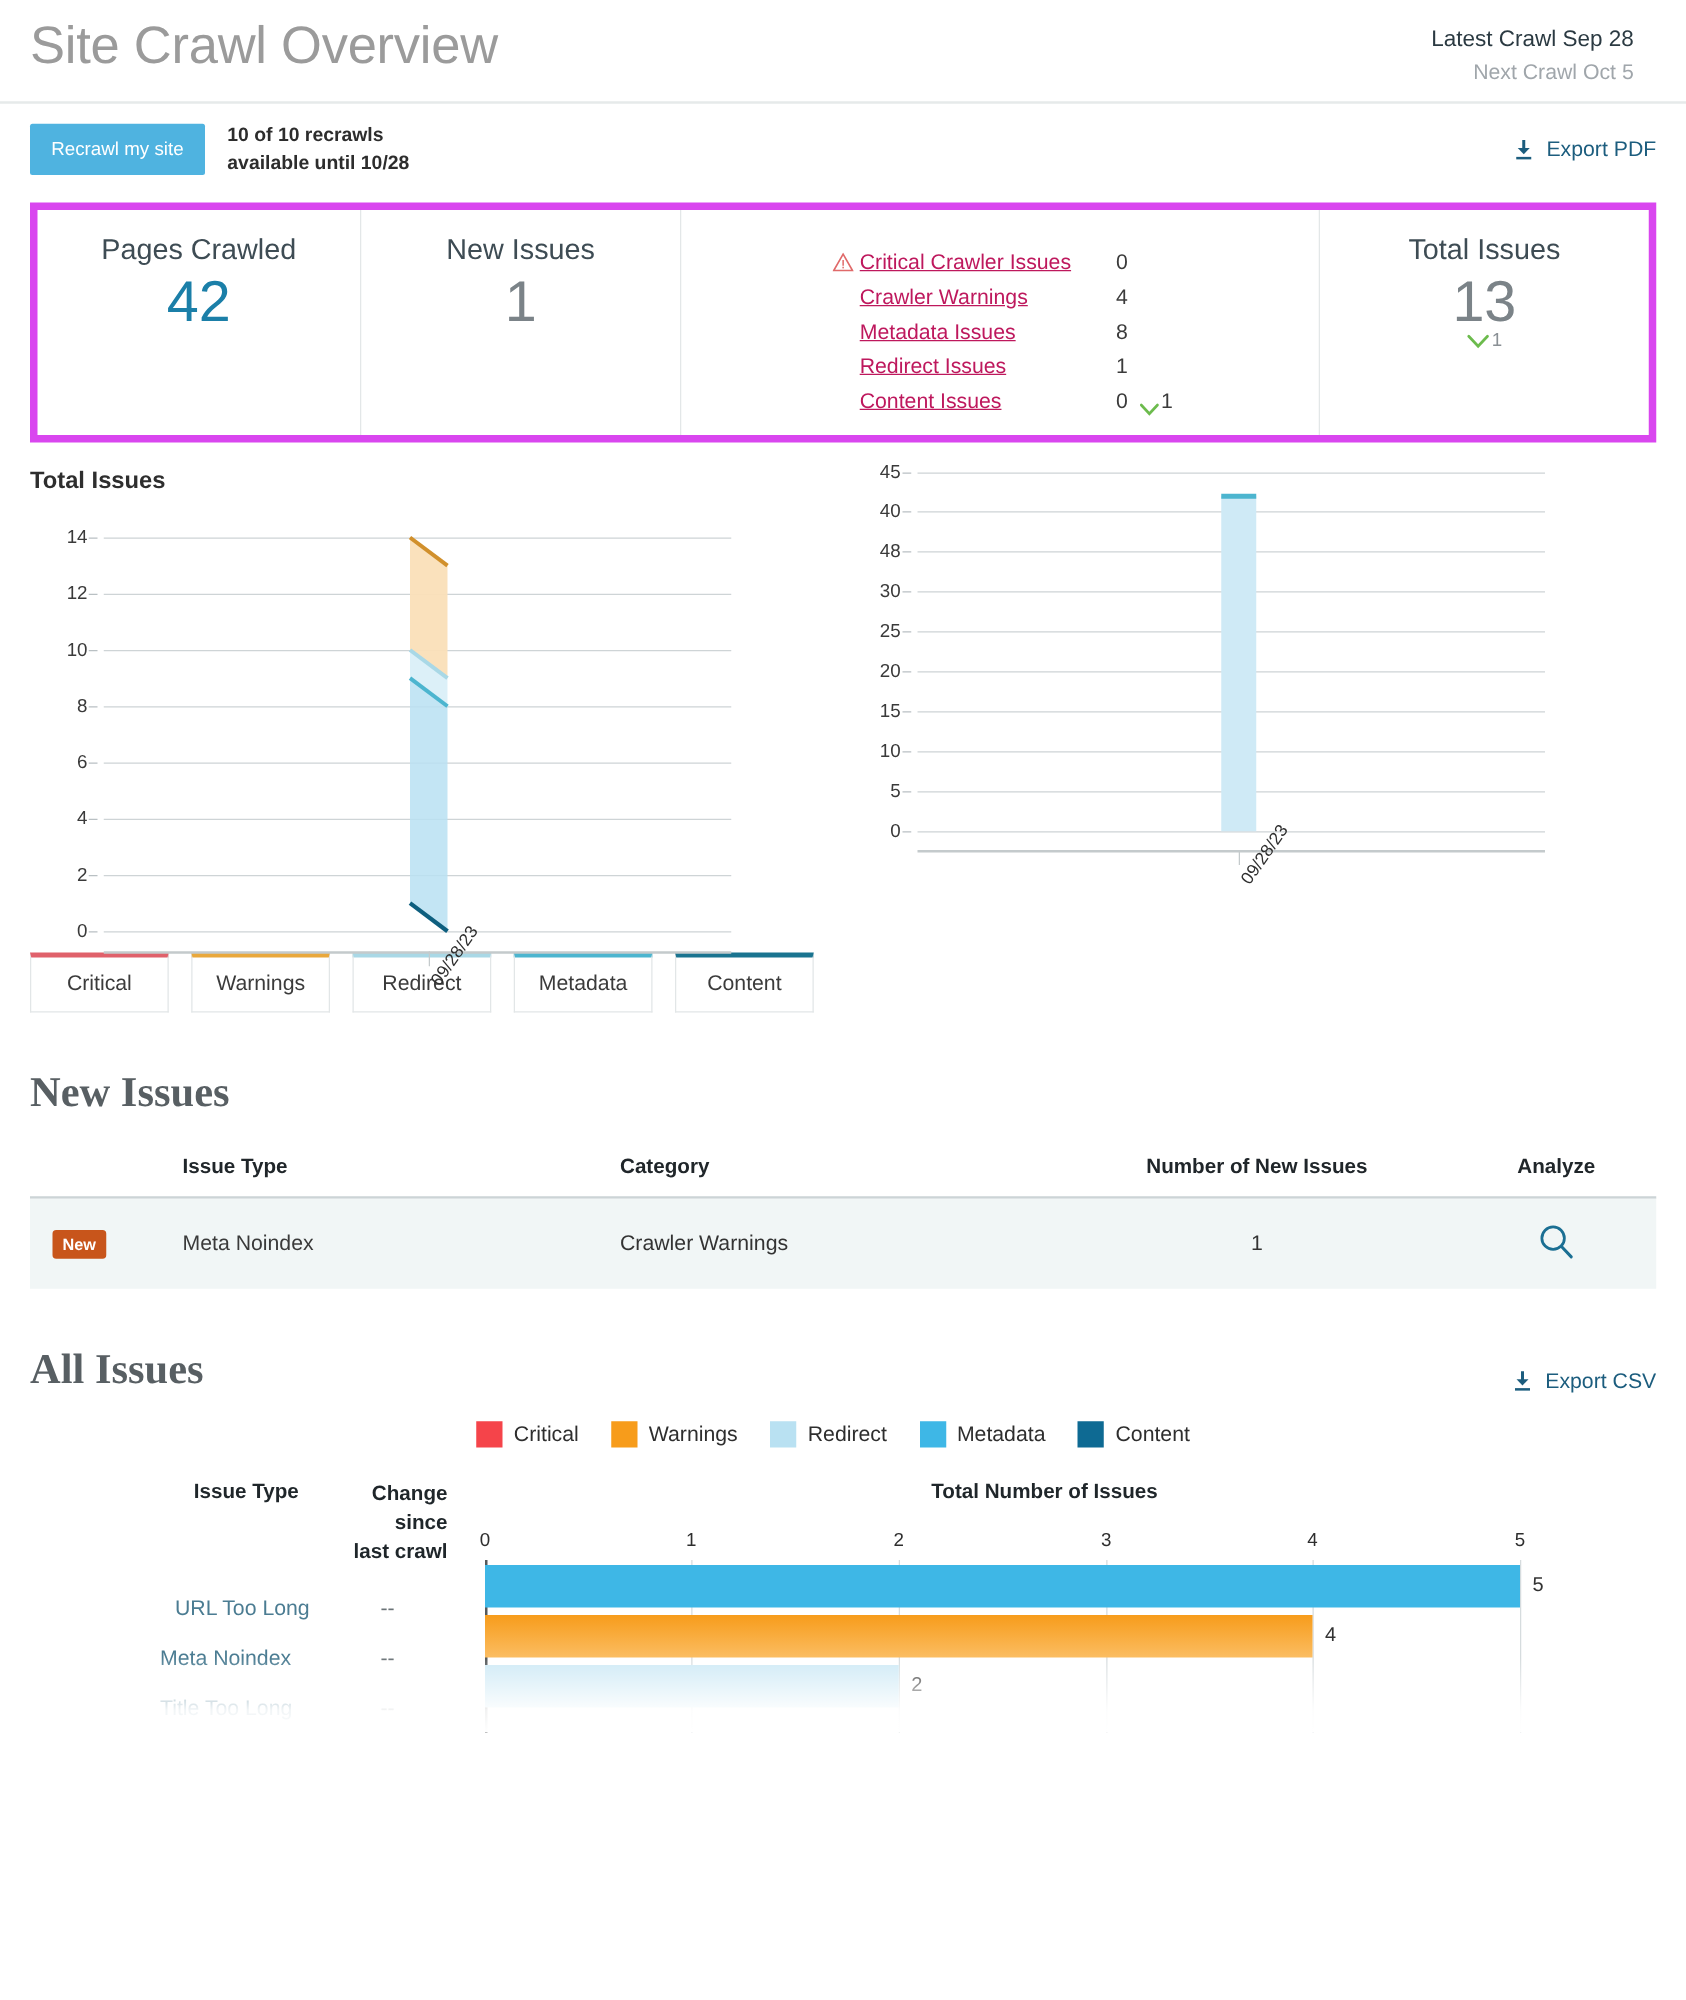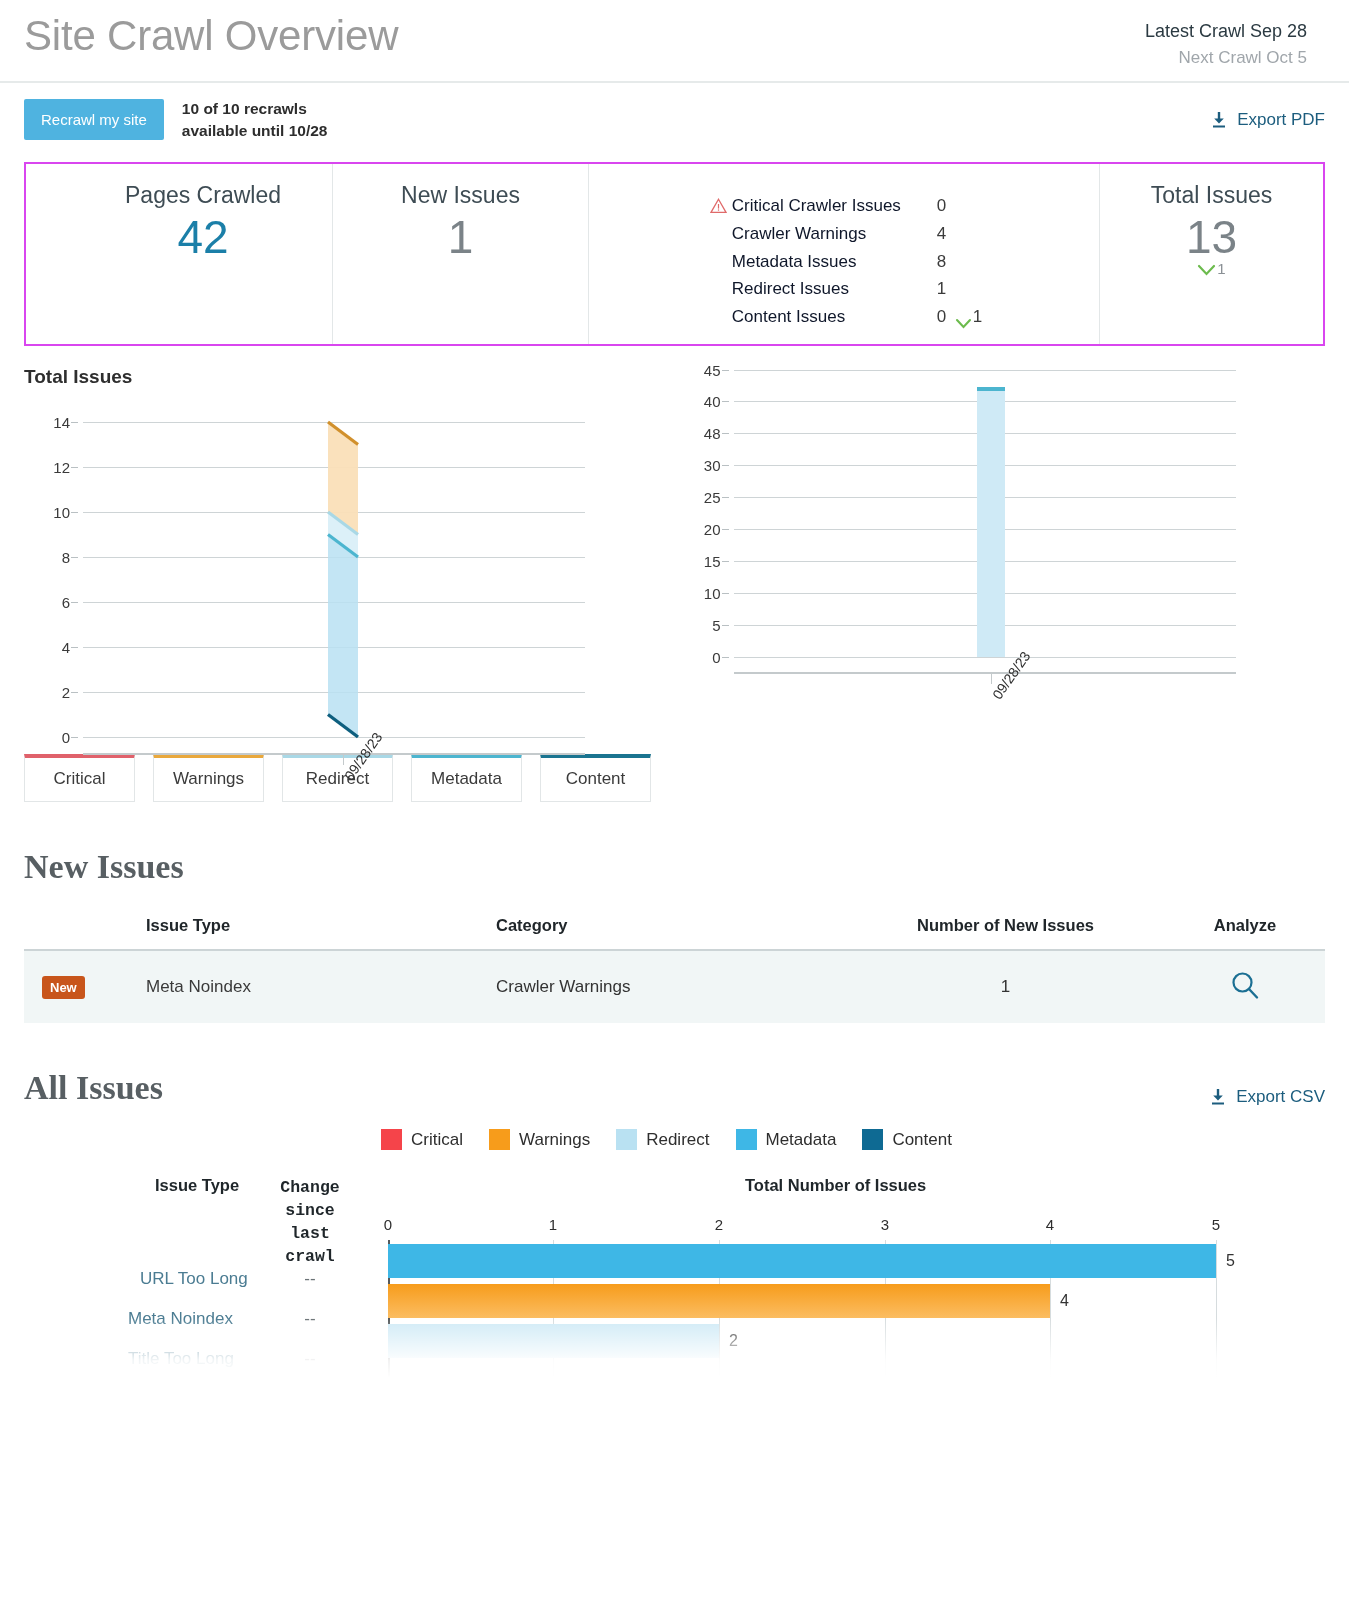--- a/index.html
+++ b/index.html
@@ -46,41 +46,40 @@
   .export-link {
     display: flex; align-items: center; gap: 10px;
     color: #1c5d7e; font-size: 17px; cursor: pointer;
   }
   .dl-icon { display: inline-block; width: 16px; height: 18px; }
 
   
   .summary {
     display: flex;
     margin: 8px 24px 0 24px;
-    border: 2px solid #d946ef;
+    border: 6px solid #d946ef;
     background: #fff;
-    padding-left: 48px;
   }
   .sumcell { padding: 18px 10px 14px 10px; text-align: center; position: relative; }
   .sumcell + .sumcell { border-left: 1px solid #e3e7e8; }
   .sumcell.c1 { width: 258px; }
   .sumcell.c2 { width: 256px; }
   .sumcell.c3 { width: 511px; }
   .sumcell.c4 { flex: 1; }
   .sum-title { font-size: 23px; color: #3e4c54; font-weight: 400; }
   .sum-num { font-size: 46px; font-weight: 300; line-height: 1.15; margin-top: 2px; }
   .sum-num.blue { color: #1b7fa8; }
   .sum-num.grey { color: #7b8388; }
   .delta { font-size: 15px; color: #8a9095; display: flex; align-items: center; justify-content: center; gap: 4px; margin-top: -4px;}
   .chev-down { display:inline-block; width: 16px; height: 11px; }
 
   .cat-list { margin-top: 10px; display: inline-block; text-align: left; }
   .cat-row { display: flex; align-items: center; font-size: 17px; line-height: 1.62; }
   .cat-ico { width: 26px; display: inline-flex; justify-content: center; }
-  .cat-name { color: #0f172a; width: 205px; }
+  .cat-name { color: #be185d; width: 205px; text-decoration: underline; }
   .cat-val { color: #3b3b3b; width: 18px; text-align: left; }
   .cat-delta { display: inline-flex; align-items: center; gap: 2px; color: #3b3b3b; }
 
   
   .charts { display: flex; padding: 20px 24px 0 24px; }
   .chart-block { width: 655px; }
   .chart-title { font-size: 19px; font-weight: bold; color: #2e2e2e; margin-bottom: 14px; }
   .plot { position: relative; height: 300px; }
   .ylabels { position: absolute; left: 0; top: 0; width: 52px; height: 280px; }
   .ylab {
@@ -140,21 +139,21 @@
   .legend-inline {
     display: flex; justify-content: center; align-items: center; gap: 10px;
     padding: 22px 24px 0 24px; font-size: 17px; color: #2e2e2e;
   }
   .legend-inline .li { display: flex; align-items: center; gap: 9px; margin-right: 16px; }
   .sw { width: 21px; height: 21px; display: inline-block; }
 
   
   .bar-area { position: relative; padding: 0 24px; margin-top: 18px; height: 210px; }
   .bar-head-type { position: absolute; left: 155px; top: 8px; font-size: 16.5px; font-weight: bold; color: #1f262a; }
-  .bar-head-change { position: absolute; left: 262px; top: 8px; width: 96px; text-align: center; font-size: 16.5px; font-weight: bold; color: #1f262a; line-height: 1.4; font-family: Liberation Mono, monospace; }
+  .bar-head-change { position: absolute; left: 262px; top: 8px; width: 96px; text-align: right; font-size: 16.5px; font-weight: bold; color: #1f262a; line-height: 1.4; }
   .bar-head-total { position: absolute; left: 745px; top: 8px; font-size: 16.5px; font-weight: bold; color: #1f262a; }
 
   .bar-axis { position: absolute; left: 388px; right: 110px; top: 72px; height: 140px; }
   .bx-lab { position: absolute; top: -24px; font-size: 15px; color: #2e2e2e; transform: translateX(-50%); }
   .bx-grid { position: absolute; top: 0; bottom: 0; width: 1px; background: #d6dcde; }
   .bx-zero { position: absolute; top: 0; bottom: 0; width: 2px; background: #55595b; left: 0; }
 
   .bar-row-label { position: absolute; font-size: 17px; color: #4b7c92; }
   .bar-row-change { position: absolute; font-size: 17px; color: #6b7377; width: 96px; text-align: center; }
   .bar { position: absolute; height: 34px; }

